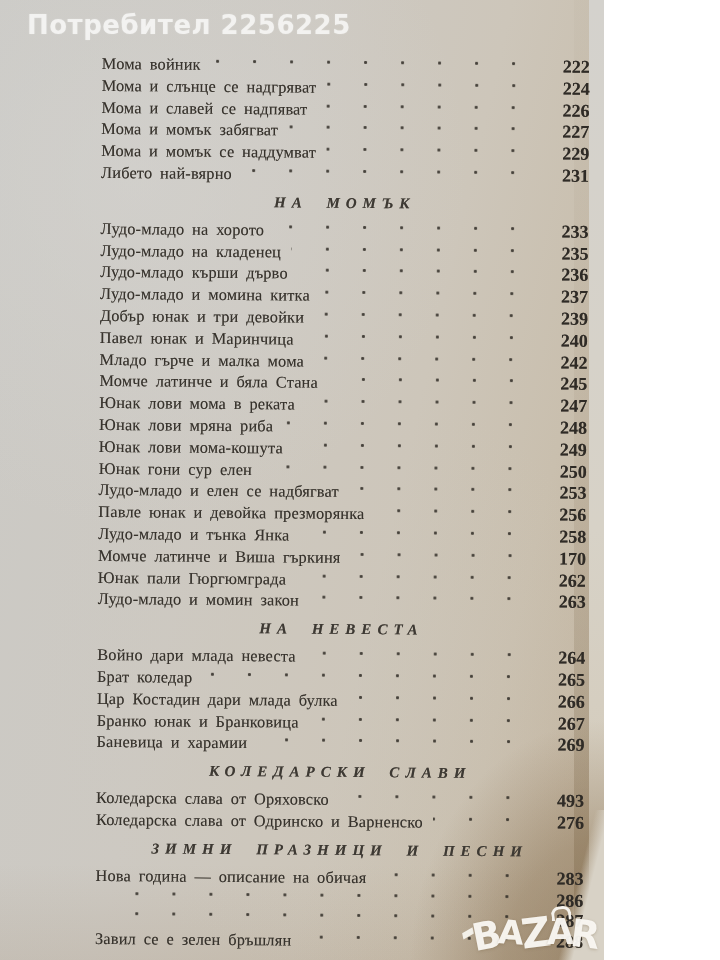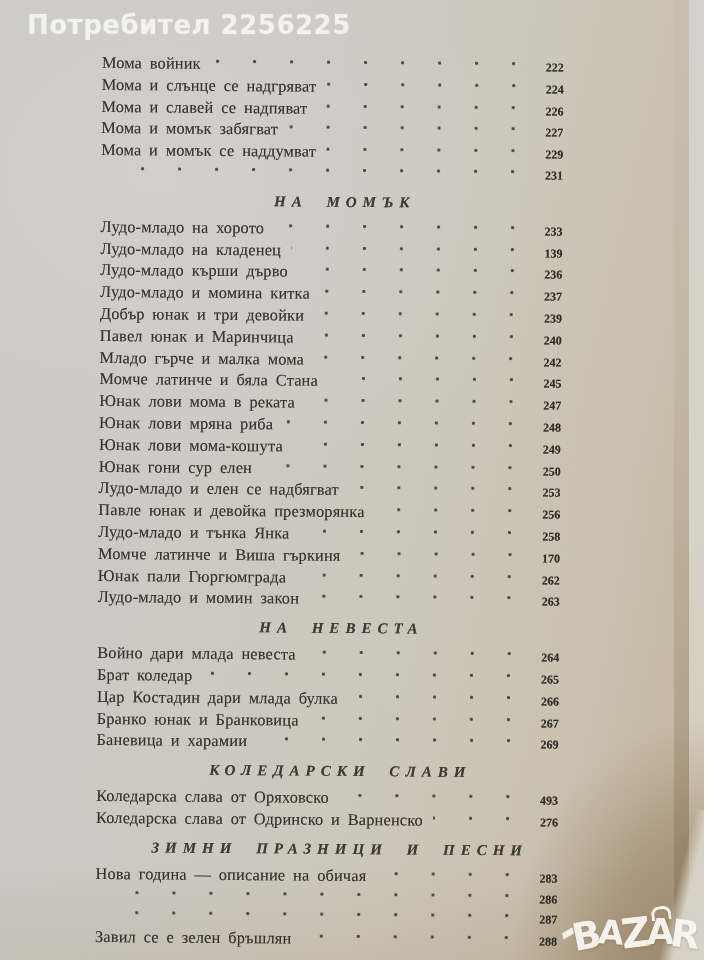--- a/index.html
+++ b/index.html
@@ -1,20 +1,20 @@
 <!DOCTYPE html>
 <html><head>
 <meta charset="utf-8">
 <style>
   html,body{margin:0;padding:0;}
   body{width:720px;height:960px;overflow:hidden;position:relative;
        font-family:"Liberation Serif","DejaVu Serif",serif;}
 
   
-  .photo{position:absolute;inset:0;width:704px;height:960px;overflow:hidden;
+  .photo{position:absolute;inset:0;width:604px;height:960px;overflow:hidden;
     background:
       radial-gradient(90% 60% at 22% 18%, rgba(214,213,210,0.50), rgba(214,213,210,0) 62%),
       radial-gradient(70% 45% at 55% 70%, rgba(205,199,188,0.35), rgba(205,199,188,0) 70%),
       linear-gradient(to bottom, rgba(160,140,110,0) 90%, rgba(150,125,95,0.14) 100%),
       linear-gradient(103deg, #cbcac6 0%, #cdc9c2 38%, #cdc6ba 62%, #c9bfae 80%, #c3b5a0 94%, #bfae96 100%);
   }
 
   
   .edge-light{position:absolute;top:0;right:0;width:15px;height:100%;
     background:linear-gradient(to bottom,#d4d2cd 0%,#d7d2c7 55%,#d2c8b6 100%);}
@@ -42,21 +42,21 @@
   .toc-section-header{line-height:21px;margin:7px 0 6px;
     text-align:center;font-style:italic;font-weight:bold;font-size:15px;
     letter-spacing:6px;word-spacing:9px;color:#3d3933;}
 
   .toc-row{display:flex;align-items:baseline;}
   .entry-title{flex:0 0 auto;white-space:nowrap;word-spacing:3.5px;letter-spacing:0.2px;}
   .dot-leader{flex:1 1 auto;align-self:stretch;margin:0 12px 0 10px;
     background-image:radial-gradient(circle, rgba(48,44,38,0.85) 1.3px, rgba(48,44,38,0) 1.7px);
     background-size:37px 20.8px;background-repeat:repeat-x;
     background-position:right 2px bottom 4px;}
-  .page-num{flex:0 0 44px;text-align:left;font-weight:bold;font-size:12px;color:#2f2b26;}
+  .page-num{flex:0 0 44px;text-align:right;font-weight:bold;font-size:18px;color:#2f2b26;}
 
   
   .bazar-logo{position:absolute;right:3px;bottom:7px;transform:rotate(-2deg);
     font-family:"DejaVu Sans","Liberation Sans",sans-serif;font-weight:bold;
     color:rgba(250,248,243,0.95);text-shadow:0 1px 3px rgba(120,100,70,0.35);
     white-space:nowrap;}
   .bazar-letter{display:inline-block;font-size:38px;line-height:1;margin-left:-3px;}
   .bazar-letter.l0{transform:rotate(-9deg) translateY(1px);}
   .bazar-letter.l1{font-size:33px;transform:rotate(6deg) translateY(-3px);}
   .bazar-letter.l2{font-size:41px;transform:rotate(-5deg) translateY(1px);}
@@ -100,33 +100,34 @@
         <span class="entry-title">Мома и момък забягват</span>
         <span class="dot-leader"></span>
         <span class="page-num">227</span>
       </div>
       <div class="toc-row">
         <span class="entry-title">Мома и момък се наддумват</span>
         <span class="dot-leader"></span>
         <span class="page-num">229</span>
       </div>
       <div class="toc-row">
+        <span class="entry-title">Либето най-вярно</span>
         <span class="dot-leader"></span>
         <span class="page-num">231</span>
       </div>
       <div class="toc-section-header">НА МОМЪК</div>
       <div class="toc-row">
         <span class="entry-title">Лудо-младо на хорото</span>
         <span class="dot-leader"></span>
         <span class="page-num">233</span>
       </div>
       <div class="toc-row">
         <span class="entry-title">Лудо-младо на кладенец</span>
         <span class="dot-leader"></span>
-        <span class="page-num">139</span>
+        <span class="page-num">235</span>
       </div>
       <div class="toc-row">
         <span class="entry-title">Лудо-младо кърши дърво</span>
         <span class="dot-leader"></span>
         <span class="page-num">236</span>
       </div>
       <div class="toc-row">
         <span class="entry-title">Лудо-младо и момина китка</span>
         <span class="dot-leader"></span>
         <span class="page-num">237</span>

